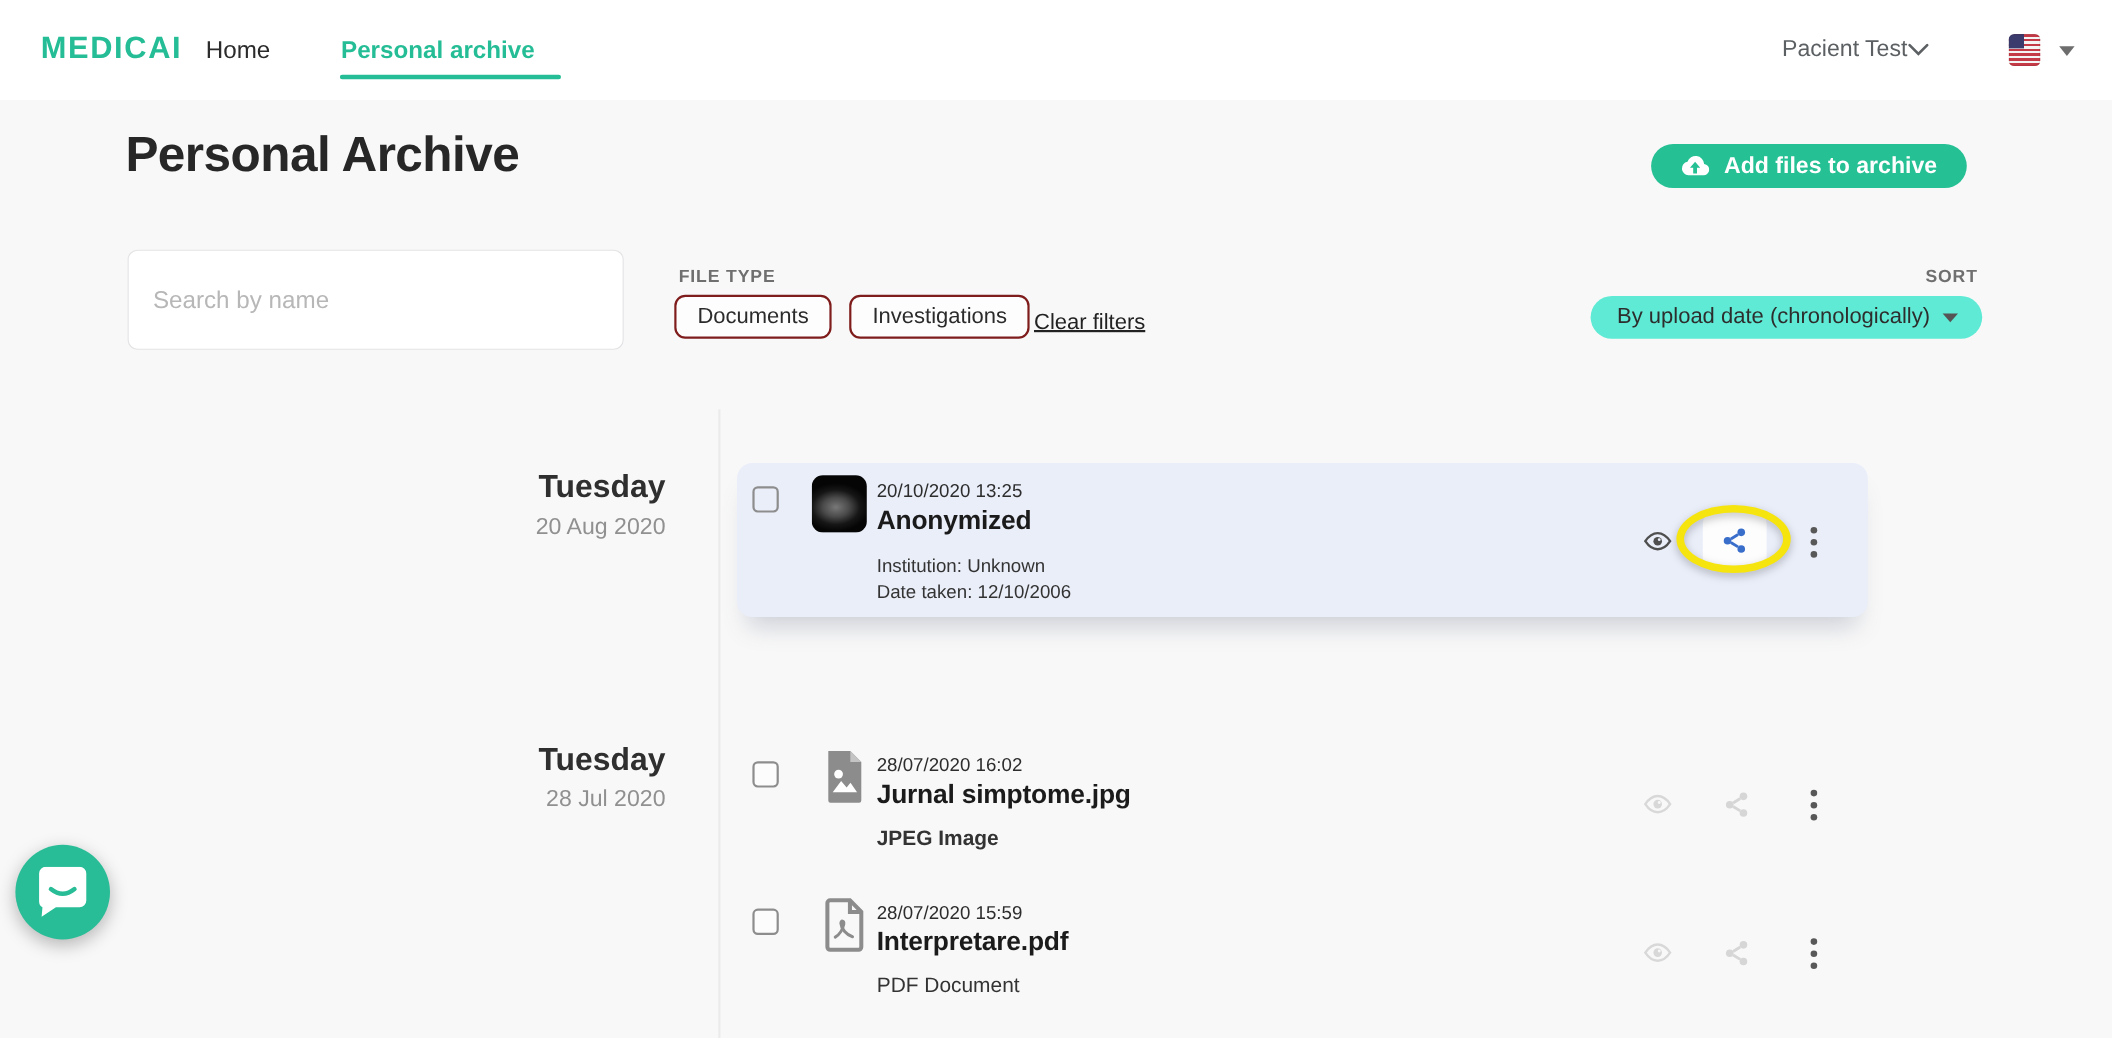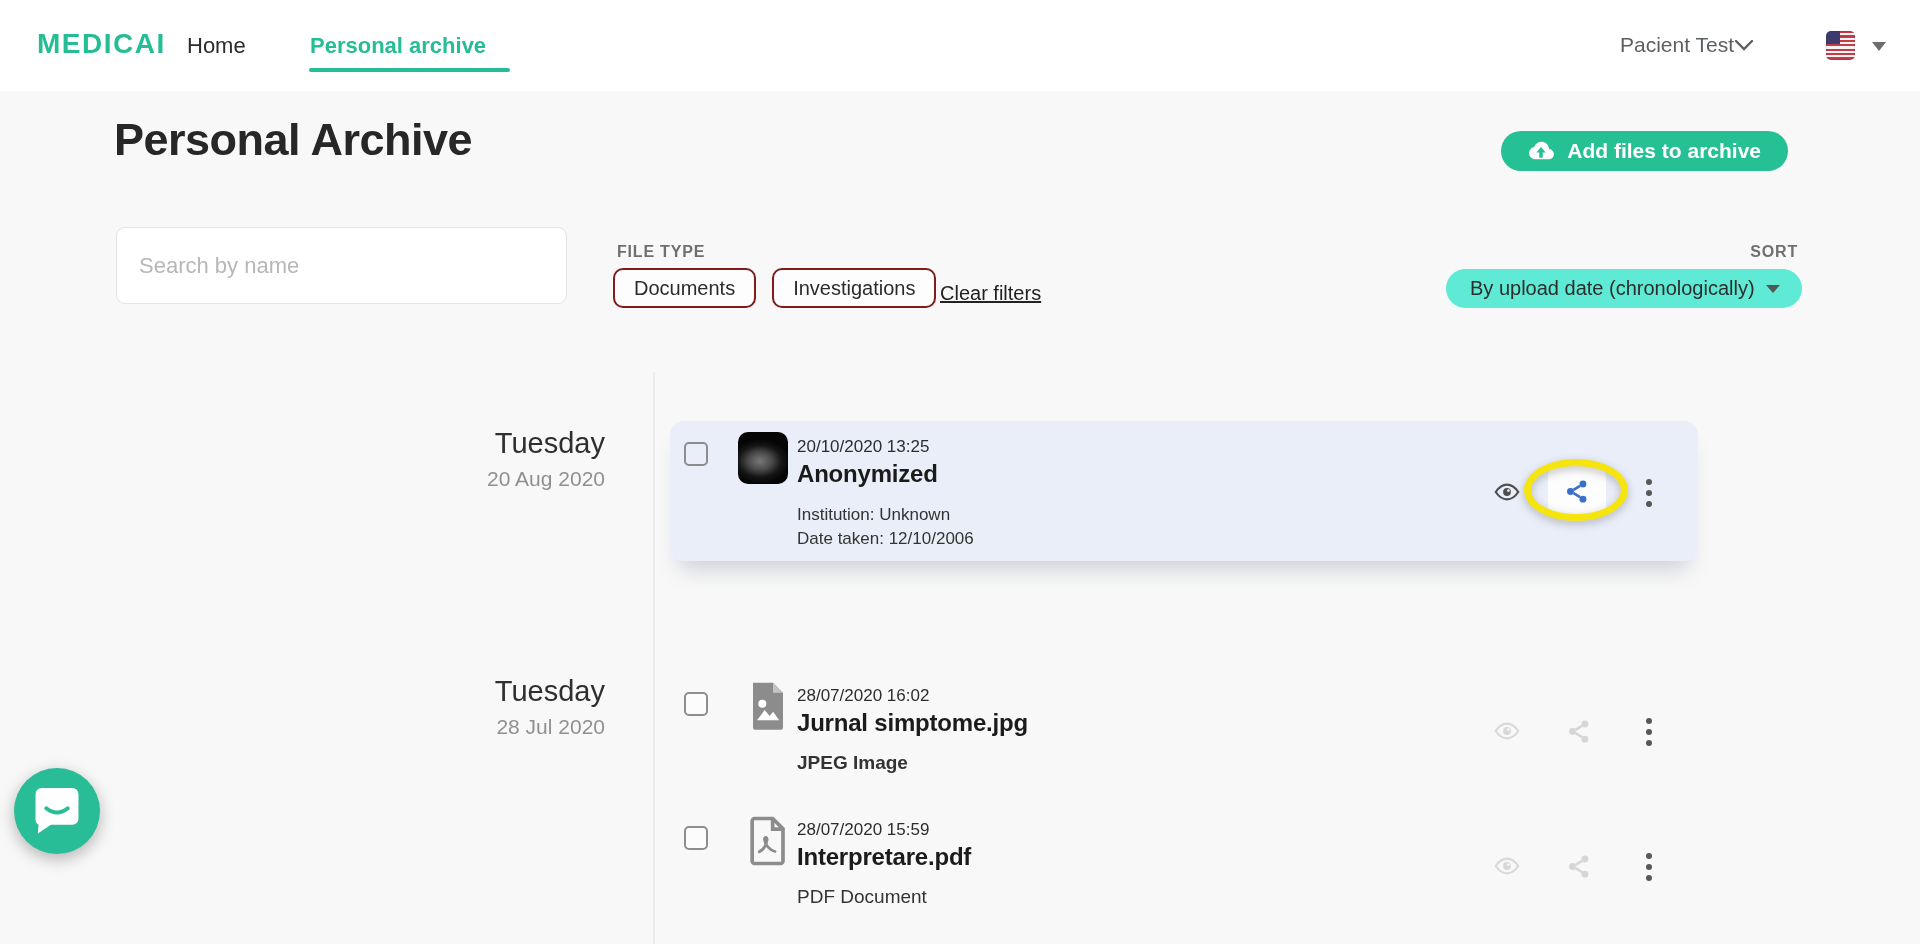--- a/index.html
+++ b/index.html
@@ -21,39 +21,39 @@
           box-shadow:0 0 0 1px rgba(0,0,0,0.08) inset; cursor:pointer; }
   .lang-caret { position:absolute; left:1872px; top:42px; width:0; height:0; border-left:7px solid transparent; border-right:7px solid transparent; border-top:9px solid #6d6d6d; cursor:pointer; }
 
   
   .page-title { position:absolute; left:114px; top:114px; font-size:45px; font-weight:700; color:#272727; letter-spacing:-0.5px; }
   .add-btn { position:absolute; right:132px; top:131px; height:40px; background:#26c095; border:none; border-radius:27px;
              display:flex; align-items:center; gap:13px; padding:0 27px; cursor:pointer;
              color:#ffffff; font-size:21px; font-weight:700; font-family:inherit; }
 
   
-  .search-input { position:absolute; left:116px; top:227px; width:451px; height:77px; border:1px solid #e3e3e6; border-radius:9px;
+  .search-input { position:absolute; left:116px; top:227px; width:451px; height:91px; border:1px solid #e3e3e6; border-radius:9px;
                   background:#ffffff; font-size:22px; color:#444; padding:0 22px; outline:none; font-family:inherit; }
   .search-input::placeholder { color:#b7b7b7; }
   .label-caps { font-size:16px; font-weight:700; color:#6f6f6f; letter-spacing:0.8px; }
   .file-type-label { position:absolute; left:617px; top:243px; }
   .chips { position:absolute; left:613px; top:268px; display:flex; gap:16px; }
   .chip { height:40px; display:flex; align-items:center; padding:0 19px; background:#fdfdfd; border:2px solid #7f1d1d;
           border-radius:10px; font-size:20px; color:#2b2b2b; cursor:pointer; }
   .clear-filters { position:absolute; left:940px; top:282px; font-size:20px; color:#222; text-decoration:underline; cursor:pointer; }
   .sort-label { position:absolute; right:122px; top:243px; }
   .sort-select { position:absolute; right:118px; top:269px; width:356px; height:39px; background:#5eead4; border-radius:20px;
                  display:flex; align-items:center; padding:0 22px 0 24px; cursor:pointer; }
   .sort-value { font-size:20px; color:#2d2d2d; flex:1; }
   .sort-caret { width:0; height:0; border-left:7px solid transparent; border-right:7px solid transparent; border-top:8px solid #555; }
 
   
   .v-divider { position:absolute; left:653px; top:372px; width:2px; height:572px; background:#ebebeb; }
   .group-label { position:absolute; width:300px; text-align:right; }
-  .group-label .day { font-size:29px; color:#2f2f2f; font-weight:400; }
+  .group-label .day { font-size:29px; color:#2f2f2f; font-weight:700; }
   .group-label .gdate { font-size:21px; color:#909090; margin-top:7px; }
   .g1 { left:305px; top:427px; }
   .g2 { left:305px; top:675px; }
 
   .file-card { position:absolute; left:670px; top:421px; width:1028px; height:140px; background:#eaeef9; border-radius:14px;
                box-shadow:0 18px 22px -10px rgba(90,100,130,0.28); }
 
   .checkbox { position:absolute; width:24px; height:24px; border:2.5px solid #8d8d8d; border-radius:5px; background:transparent; cursor:pointer; }
   .cb-white { background:#fcfcfc; }
 

